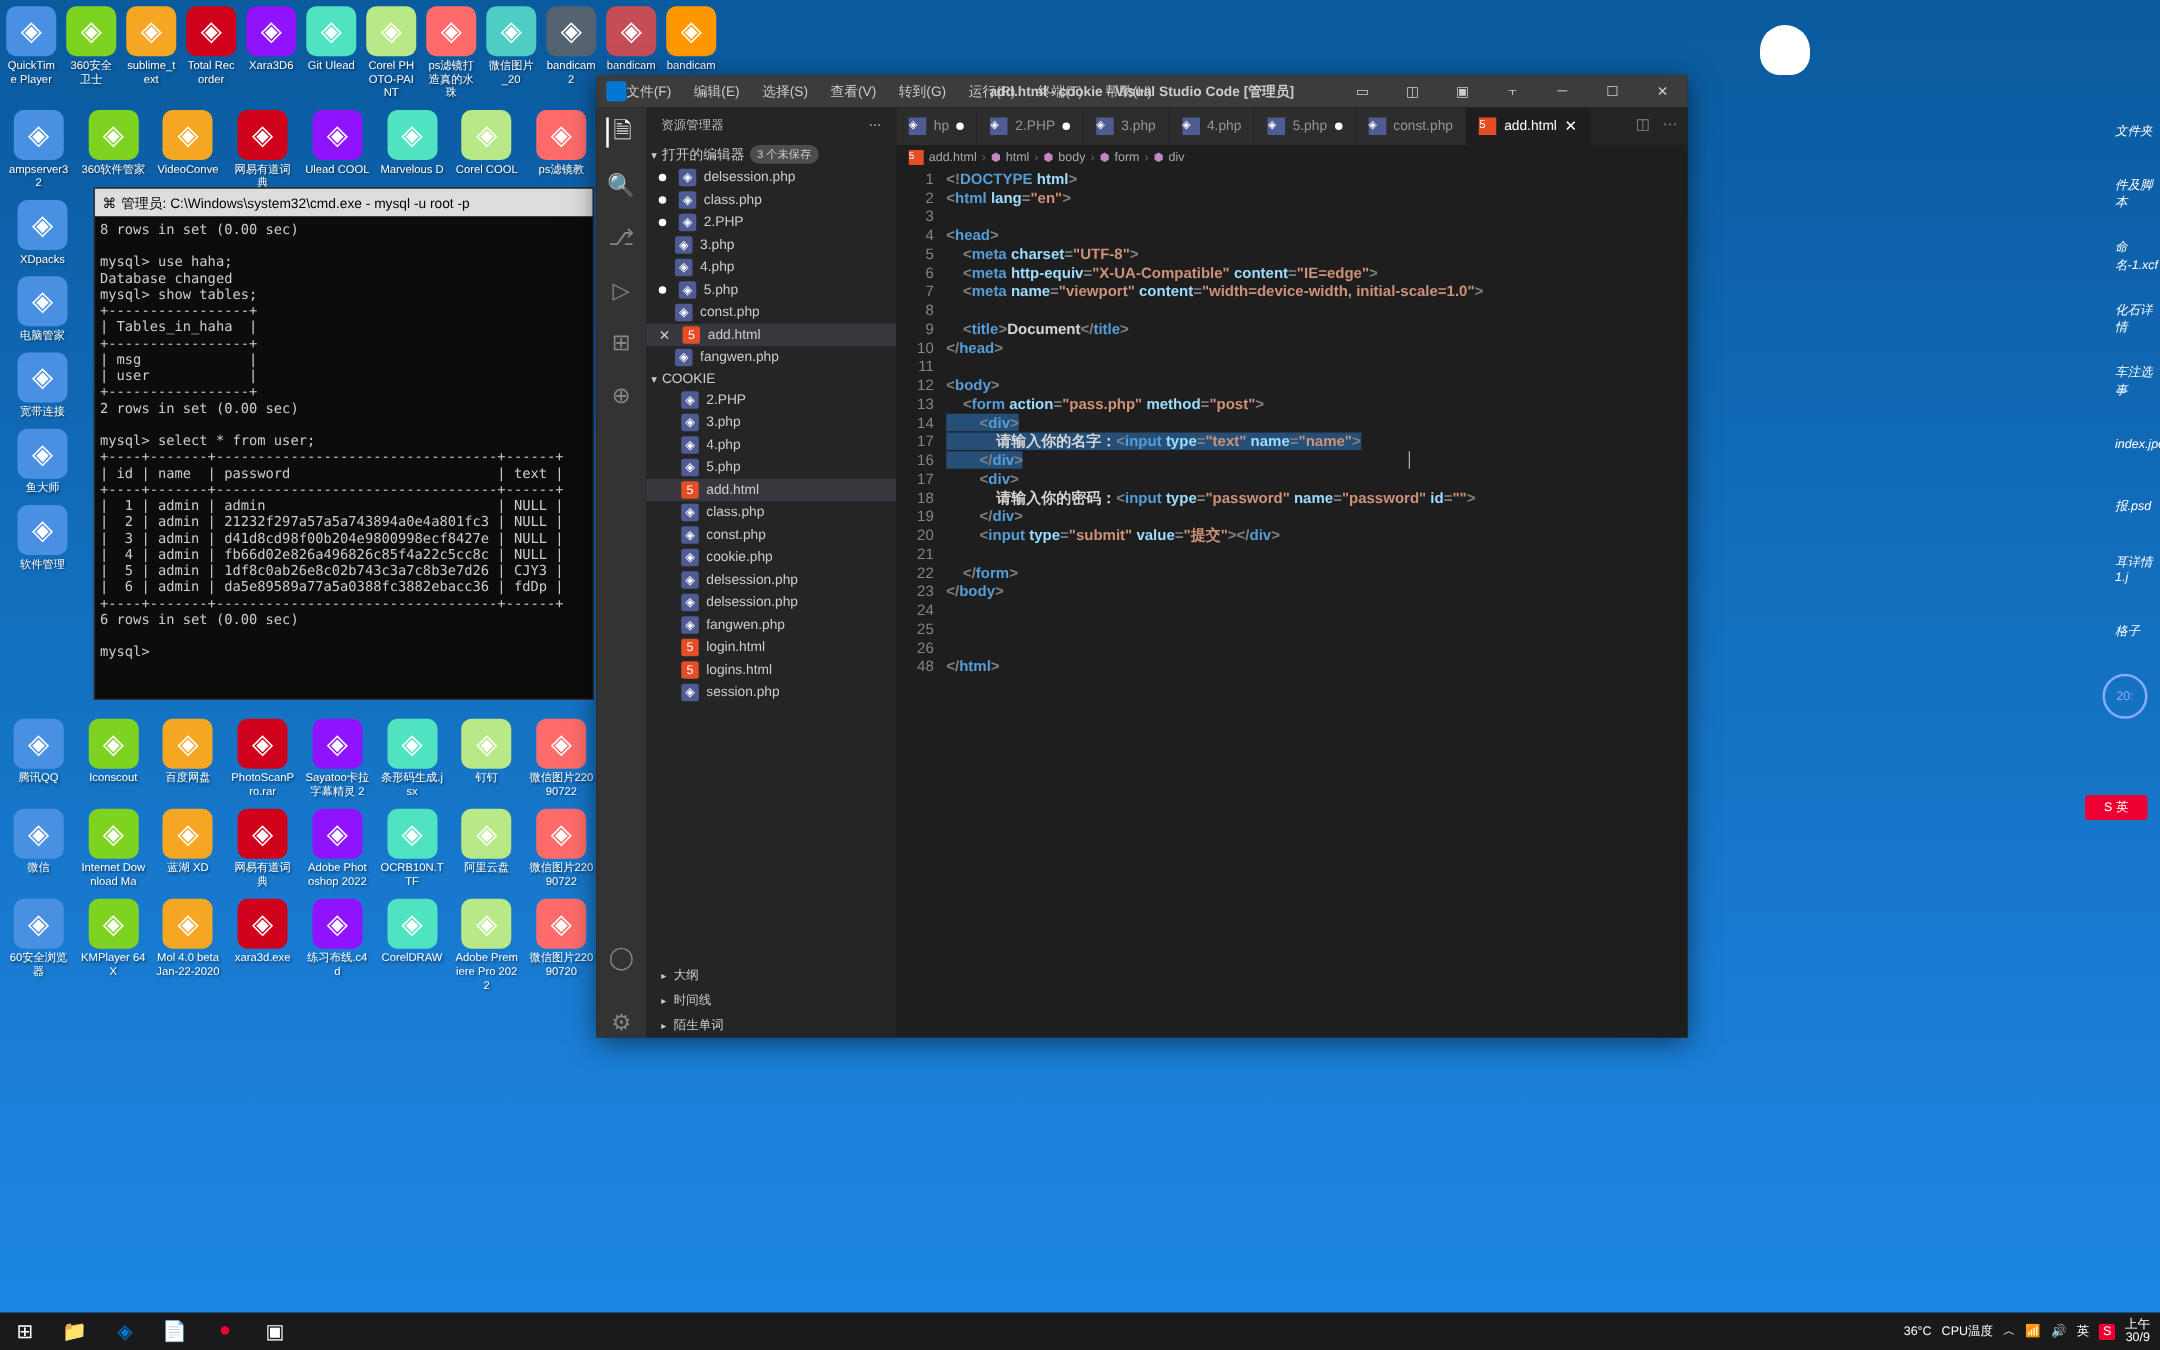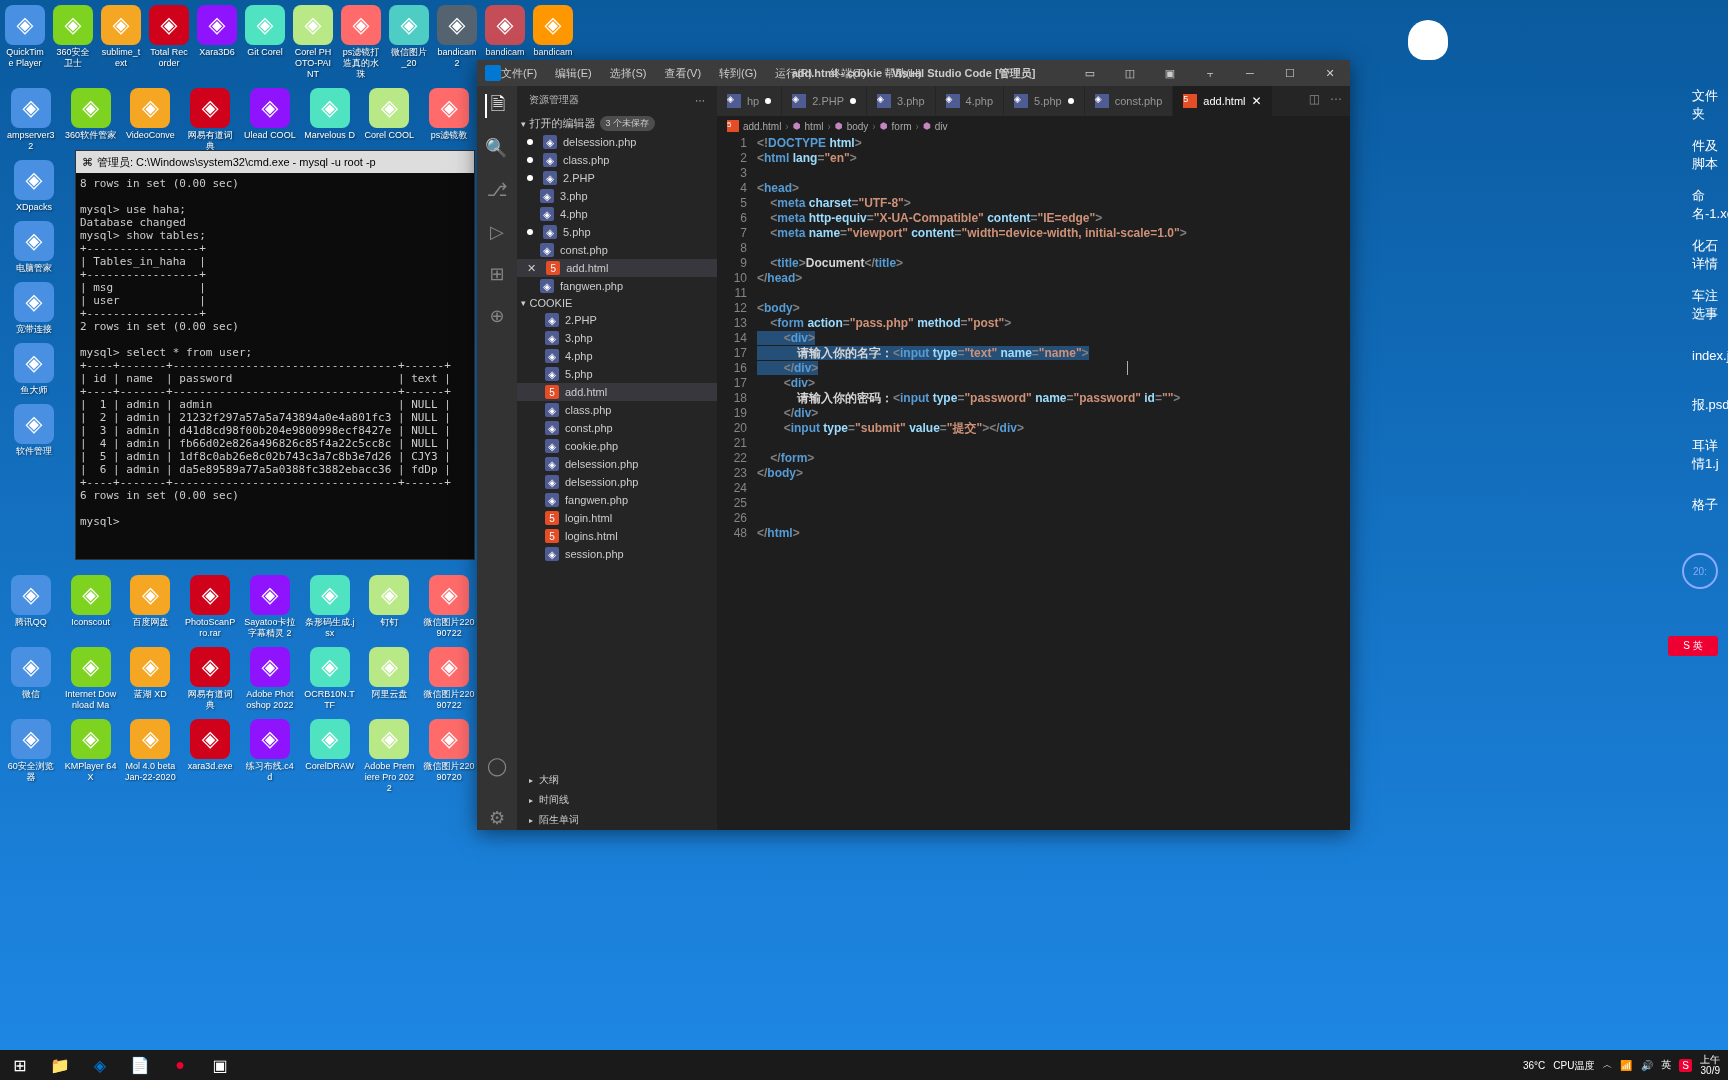--- a/index.html
+++ b/index.html
@@ -70,31 +70,31 @@
 .c-txt { color: #d4d4d4; }
 .sel { background: #264f78; }
 .cursor-mark { position: absolute; width: 1px; height: 14px; background: #aeafad; }
 
 .outline { background: #252526; }
 .outline-item { padding: 3px 12px; font-size: 10px; color: #ccc; display: flex; align-items: center; gap: 6px; cursor: pointer; }
 .outline-item .chev { font-size: 8px; }
 
 
 .right-icons { position: absolute; right: 0; top: 80px; width: 38px; }
-.right-icons .ri { height: 50px; display: flex; align-items: center; font-size: 13px; color: #fff; padding: 2px; }
+.right-icons .ri { height: 50px; display: flex; align-items: center; font-size: 10px; color: #fff; padding: 2px; font-style: italic; }
 
 
 .taskbar { position: absolute; bottom: 0; left: 0; right: 0; height: 30px; background: #1a1a1a; display: flex; align-items: center; }
 .tb-item { width: 40px; height: 30px; display: flex; align-items: center; justify-content: center; color: #fff; }
 .tb-right { margin-left: auto; padding-right: 8px; display: flex; align-items: center; gap: 8px; color: #fff; font-size: 10px; }
 .tb-time { text-align: right; line-height: 11px; }
 
 
 .mascot { position: absolute; top: 20px; right: 280px; width: 40px; height: 40px; background: #fff; border-radius: 50% 50% 40% 40%; }
-.clock-widget { position: absolute; right: 10px; top: 553px; width: 36px; height: 36px; border: 2px solid #8af; border-radius: 50%; display: flex; align-items: center; justify-content: center; font-size: 10px; color: #8af; }
+.clock-widget { position: absolute; right: 10px; top: 539px; width: 36px; height: 36px; border: 2px solid #8af; border-radius: 50%; display: flex; align-items: center; justify-content: center; font-size: 10px; color: #8af; }
 .ime { position: absolute; right: 10px; top: 636px; width: 50px; height: 20px; background: #e03; border-radius: 3px; display: flex; align-items: center; justify-content: center; color: #fff; font-size: 10px; }
 </style>
 </head>
 <body>
 
 <div class="desktop">
   <div class="desktop-icons" id="dicons">
       <div class="di-row">
         <div class="di">
           <div class="di-ico" style="background: rgb(74, 144, 226);">◈</div>
@@ -111,21 +111,21 @@
         <div class="di">
           <div class="di-ico" style="background: rgb(208, 2, 27);">◈</div>
           <div class="di-lbl">Total Recorder</div>
         </div>
         <div class="di">
           <div class="di-ico" style="background: rgb(144, 19, 254);">◈</div>
           <div class="di-lbl">Xara3D6</div>
         </div>
         <div class="di">
           <div class="di-ico" style="background: rgb(80, 227, 194);">◈</div>
-          <div class="di-lbl">Git Corel</div>
+          <div class="di-lbl">Git Ulead</div>
         </div>
         <div class="di">
           <div class="di-ico" style="background: rgb(184, 233, 134);">◈</div>
           <div class="di-lbl">Corel PHOTO-PAINT</div>
         </div>
         <div class="di">
           <div class="di-ico" style="background: rgb(255, 107, 107);">◈</div>
           <div class="di-lbl">ps滤镜打造真的水珠</div>
         </div>
         <div class="di">

